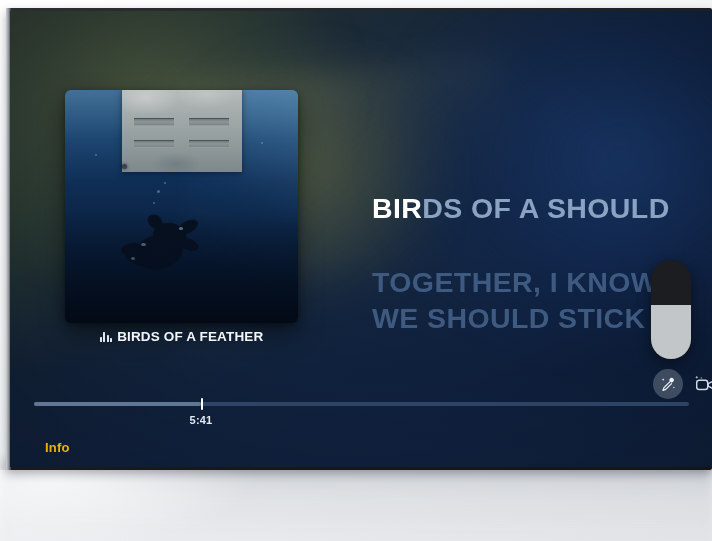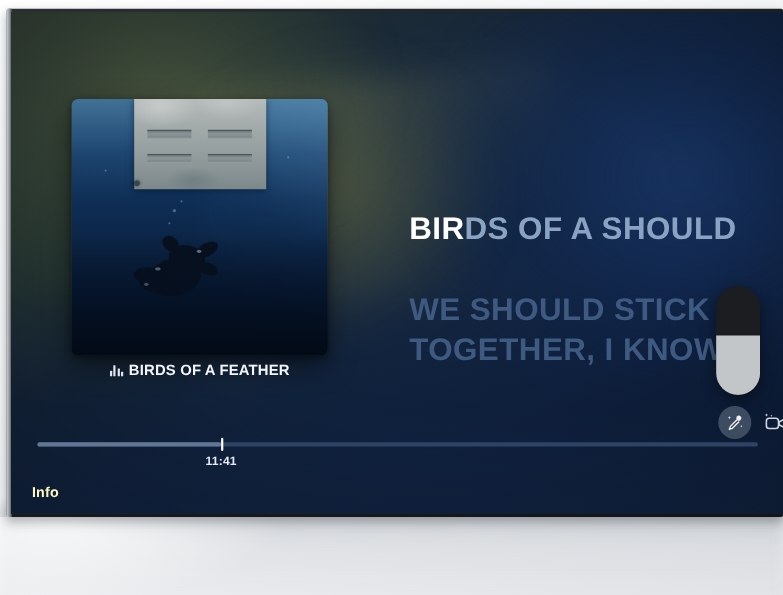--- a/index.html
+++ b/index.html
@@ -365,23 +365,23 @@
     transform: translateX(-50%);
     color: #e3e9f1;
     font-size: 11px;
     font-weight: bold;
     letter-spacing: 0.2px;
   }
 
   
   #info-label {
     position: absolute;
-    left: 19px;
+    left: 35px;
     top: 429px;
-    color: #fef9c3;
+    color: #eab308;
     font-size: 13px;
     font-weight: bold;
     letter-spacing: 0.2px;
   }
 </style>
 </head>
 <body>
 
 <div id="scene">
 
@@ -447,22 +447,22 @@
             <i style="height:7px"></i>
             <i style="height:4px"></i>
         </span>
         <span id="track-title">BIRDS OF A FEATHER</span>
       </div>
     </div>
 
     <div id="lyrics">
       <div id="lyric-current"><span id="lyric-sung">BIR</span><span id="lyric-unsung">DS OF A SHOULD</span></div>
       <div id="lyric-next">
+        <div>TOGETHER, I KNOW</div>
         <div>WE SHOULD STICK</div>
-        <div>TOGETHER, I KNOW</div>
       </div>
     </div>
 
     <div id="volume-slider">
       <div id="volume-fill" style="height: 55%;"></div>
     </div>
 
     <div id="btn-row">
       <div id="karaoke-button">
         <svg width="17" height="17" viewBox="0 0 24 24">
@@ -488,19 +488,19 @@
           </g>
         </svg>
       </div>
     </div>
 
     <div id="progress-area">
       <div id="progress-track">
         <div id="progress-elapsed" style="width: 25.5%;"></div>
         <div id="progress-handle" style="left: 25.5%;"></div>
       </div>
-      <div id="progress-time" style="left: 25.5%;">11:41</div>
+      <div id="progress-time" style="left: 25.5%;">5:41</div>
     </div>
 
     <div id="info-label">Info</div>
 
   </div>
 </div>
 
 </body></html>

